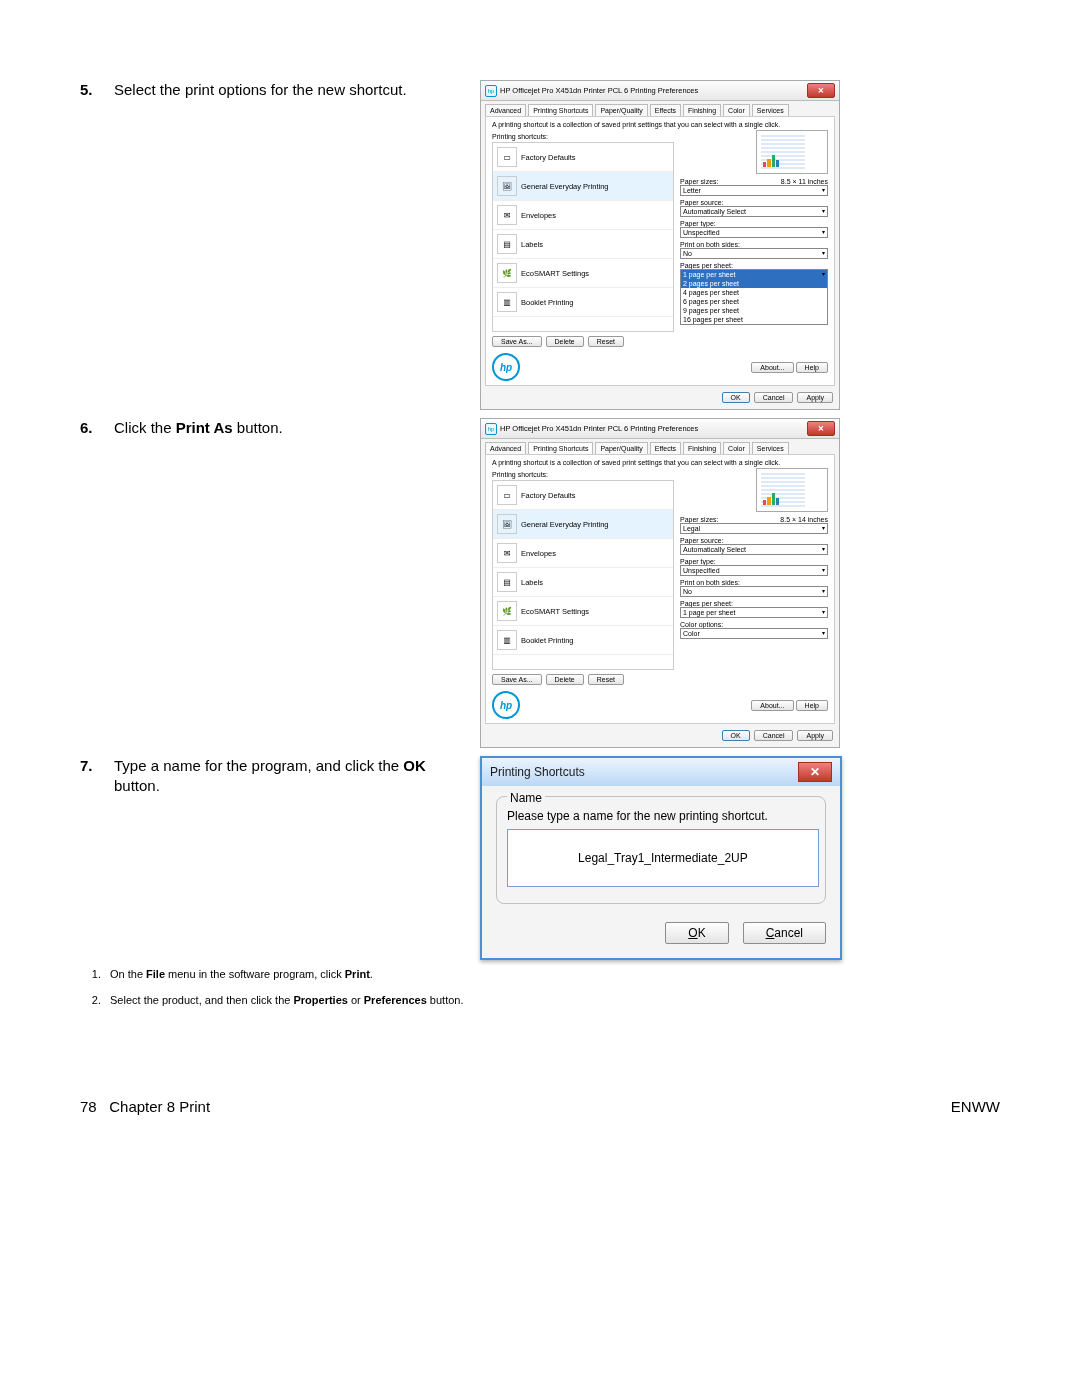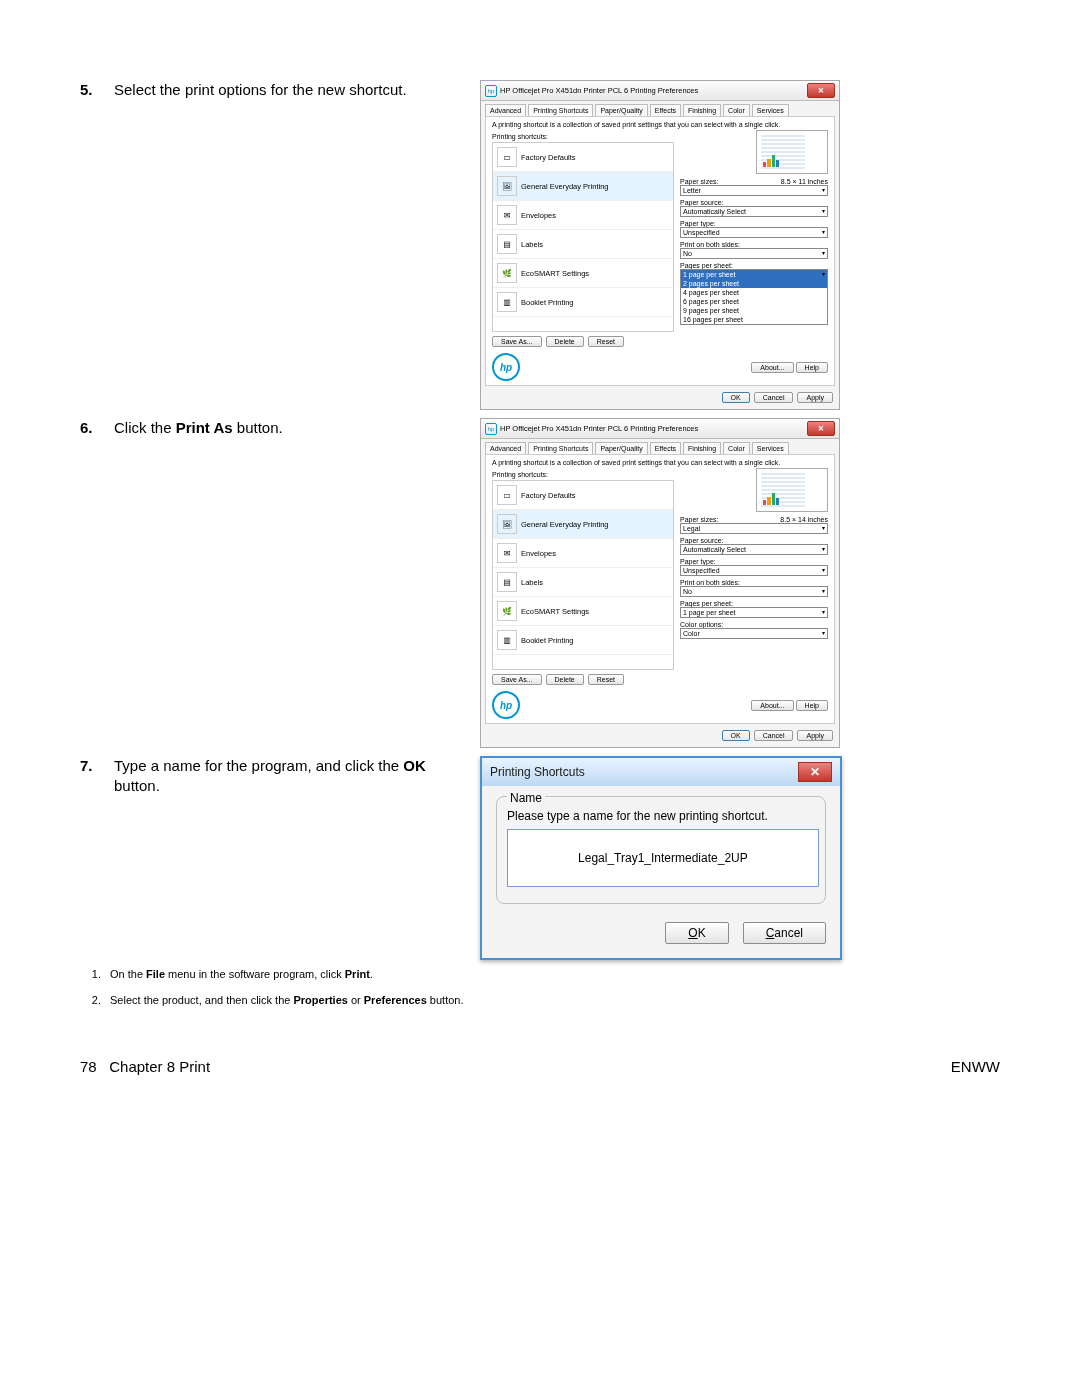--- a/index.html
+++ b/index.html
@@ -128,21 +128,21 @@
     padding:3px 22px;font-size:12px;border-radius:2px;}
   .name-btn u{text-decoration:underline;}
 
   h2.section-h{color:#0096d6;font-weight:bold;font-size:26px;margin:50px 0 14px 0;}
   h3.sub-h{color:#0096d6;font-weight:bold;font-size:19px;margin:10px 0 18px 0;}
 
   ol.bottom-steps{margin:0 0 0 24px;padding:0;font-size:11px;}
   ol.bottom-steps li{margin-bottom:14px;padding-left:6px;}
 
   .footer{display:flex;justify-content:space-between;font-size:15px;
-    margin-top:52px;}
+    margin-top:92px;}
 
 </style>
 </head>
 <body>
 
 <div class="page">
 
   <div class="instruction-row">
     <div class="instruction-text">
       <span class="step-num">5.</span>

